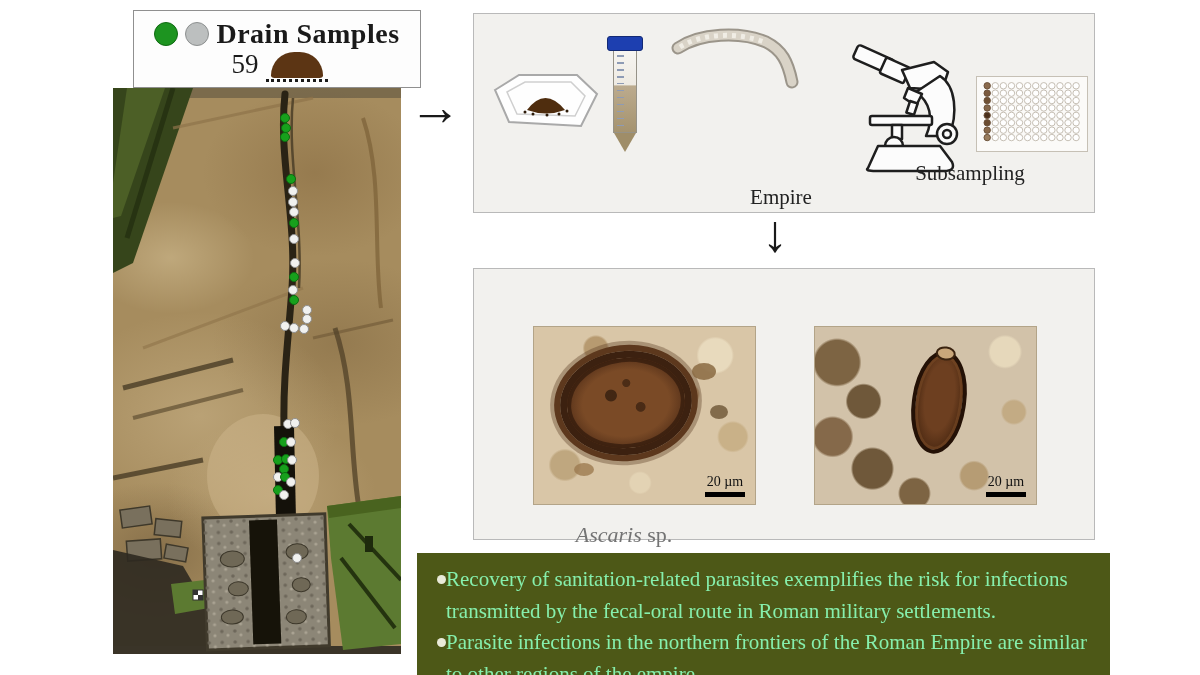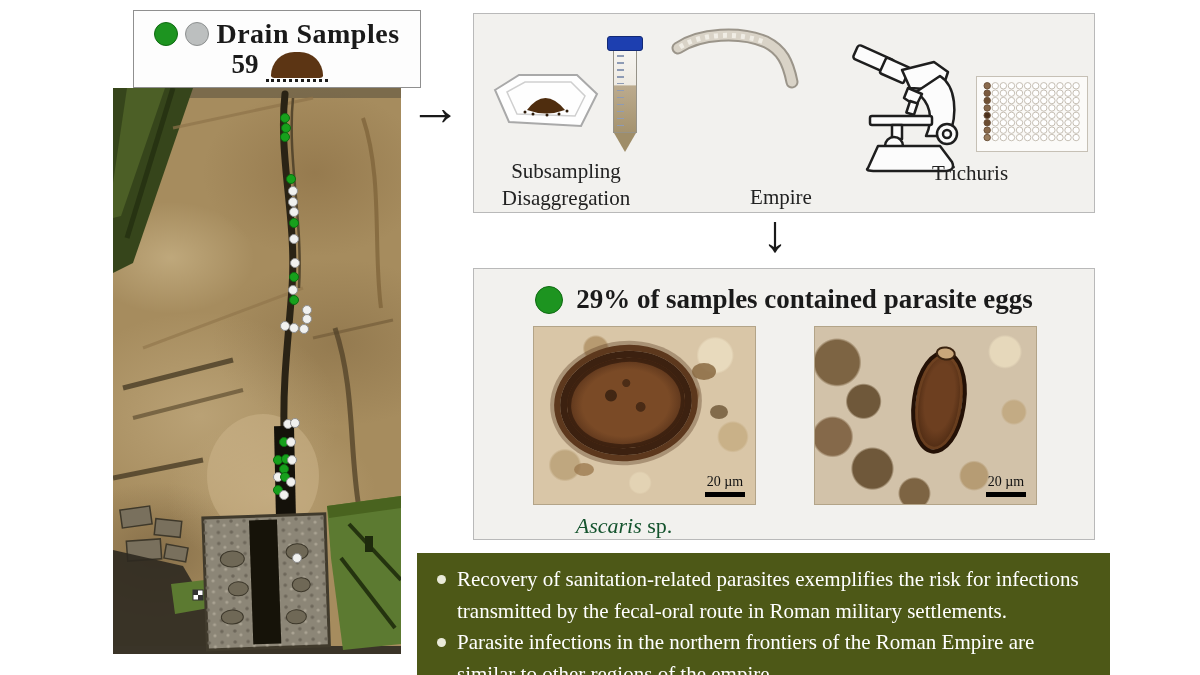--- a/index.html
+++ b/index.html
@@ -8,21 +8,21 @@
 
   
   .sample-header{position:absolute;left:113px;top:10px;width:288px;height:78px;
     background:#fdfdfd;border:1.5px solid #8f8f8f;box-sizing:border-box;margin-left:20px;}
   .header-row1{display:flex;align-items:center;justify-content:center;gap:7px;margin-top:7px;}
   .legend-dot{width:22px;height:22px;border-radius:50%;display:inline-block;}
   .legend-dot.green{background:#1d9420;border:1px solid #0f6a12;}
   .legend-dot.gray{background:#bcbfbf;border:1px solid #8d9090;}
   .header-title{font-size:28px;font-weight:bold;letter-spacing:.5px;}
   .header-row2{display:flex;align-items:flex-end;justify-content:center;gap:12px;margin-top:1px;}
-  .sample-count{font-size:27px;font-weight:bold;line-height:1;}
+  .sample-count{font-size:27px;font-weight:normal;line-height:1;}
   .soil-mound{position:relative;width:52px;height:26px;background:#5c3514;
     border-radius:26px 26px 4px 4px / 26px 26px 3px 3px;}
   .soil-mound::after{content:"";position:absolute;left:-5px;right:-5px;bottom:-4px;
     border-bottom:3px dotted #1a1a1a;}
 
   
   .aerial-photo{position:absolute;left:113px;top:88px;width:288px;height:566px;overflow:hidden;
     background-color:#a68c5e;
     background-image:
       radial-gradient(ellipse 120px 80px at 20% 30%, rgba(255,240,200,.28), transparent 70%),
@@ -115,28 +115,28 @@
     background:radial-gradient(ellipse at 50% 45%, #6d3f20 0 45%, #4a2811 76%, #2f1707 100%);
     border:4px solid #241106;box-shadow:inset 0 0 0 3px rgba(125,78,40,.5);}
   .trichuris-egg::before{content:"";position:absolute;left:50%;top:-8px;transform:translateX(-50%);
     width:16px;height:10px;background:#c9a77b;border:2px solid #3a2310;border-radius:50%;}
   .blob{position:absolute;border-radius:50%;}
   .blob.a1{left:158px;top:36px;width:24px;height:17px;background:#8a6a42;opacity:.85;}
   .blob.a2{left:176px;top:78px;width:18px;height:14px;background:#6b5434;opacity:.8;}
   .blob.a3{left:40px;top:136px;width:20px;height:13px;background:#9c7a50;opacity:.8;}
   .scalebar{position:absolute;right:10px;bottom:7px;text-align:center;color:#111;font-size:14px;line-height:1.1;}
   .scalebar .bar{width:40px;height:5px;background:#000;margin:3px auto 0;}
-  .micro-caption{text-align:center;font-size:22px;margin-top:8px;color:#14532d;}
+  .micro-caption{text-align:center;font-size:22px;margin-top:17px;color:#737373;}
   .micro-caption .genus{font-style:italic;}
 
   
   .conclusions{position:absolute;left:417px;top:553px;width:693px;height:122px;background:#4d5817;box-sizing:border-box;
     padding:11px 22px 0 20px;}
   .conclusions ul{list-style:none;margin:0;padding:0;}
-  .conclusions li{display:flex;gap:11px;font-size:21px;line-height:1.5;color:#ffffff;}
+  .conclusions li{display:flex;font-size:21px;line-height:1.5;color:#86efac;}
   .bullet-icon{flex:0 0 auto;width:9px;height:9px;border-radius:50%;background:#e9ead9;margin-top:11px;}
 </style>
 </head>
 <body>
 
 <div class="canvas">
 
   <div class="sample-header">
     <div class="header-row1">
       <span class="legend-dot green"></span>
@@ -268,24 +268,20 @@
           <circle cx="42" cy="44" r="1.5"></circle>
           <circle cx="56" cy="45" r="1.5"></circle>
           <circle cx="68" cy="44" r="1.5"></circle>
           <circle cx="76" cy="41" r="1.5"></circle>
         </g>
     </svg>
     <div class="falcon">
       <div class="falcon-cap"></div>
       <div class="falcon-body"></div>
       <div class="falcon-tip"></div>
-    </div>
-    <div class="method-label label-subsampling">
-      <div>Subsampling</div>
-      <div>Disaggregation</div>
     </div>
 
     <svg class="pour-tube" width="150" height="62" viewBox="0 0 150 62">
       <path d="M8 20 C30 5 70 3 96 14 C112 22 118 34 122 54" stroke="#9b958a" stroke-width="13" fill="none" stroke-linecap="round"></path>
       <path d="M8 20 C30 5 70 3 96 14 C112 22 118 34 122 54" stroke="#d9d3c7" stroke-width="9" fill="none" stroke-linecap="round"></path>
       <path d="M10 19 C32 5 68 4 94 14" stroke="#f0ede5" stroke-width="5" fill="none" stroke-dasharray="4 5"></path>
     </svg>
     <div class="method-label label-sieving">
       <div>Empire</div>
     </div>
@@ -398,29 +394,25 @@
         <circle cx="43.2" cy="62.199999999999996" r="3.3" fill="#ffffff" stroke="#c3bcb1" stroke-width="1"></circle>
         <circle cx="51.5" cy="62.199999999999996" r="3.3" fill="#ffffff" stroke="#c3bcb1" stroke-width="1"></circle>
         <circle cx="59.800000000000004" cy="62.199999999999996" r="3.3" fill="#ffffff" stroke="#c3bcb1" stroke-width="1"></circle>
         <circle cx="68.10000000000001" cy="62.199999999999996" r="3.3" fill="#ffffff" stroke="#c3bcb1" stroke-width="1"></circle>
         <circle cx="76.4" cy="62.199999999999996" r="3.3" fill="#ffffff" stroke="#c3bcb1" stroke-width="1"></circle>
         <circle cx="84.7" cy="62.199999999999996" r="3.3" fill="#ffffff" stroke="#c3bcb1" stroke-width="1"></circle>
         <circle cx="93" cy="62.199999999999996" r="3.3" fill="#ffffff" stroke="#c3bcb1" stroke-width="1"></circle>
         <circle cx="101.30000000000001" cy="62.199999999999996" r="3.3" fill="#ffffff" stroke="#c3bcb1" stroke-width="1"></circle>
       </svg>
     <div class="method-label label-microscopy">
-      <div>Trichuris</div>
+      <div>Subsampling</div>
     </div>
   </div>
 
   <div class="results-panel">
-    <div class="headline">
-      <span class="headline-dot"></span>
-      <span class="headline-text">29% of samples contained parasite eggs</span>
-    </div>
 
     <figure class="micrograph-fig fig-ascaris">
       <div class="micro">
         <div class="ascaris-egg"></div>
         <div class="blob a1"></div>
         <div class="blob a2"></div>
         <div class="blob a3"></div>
         <div class="scalebar">
           <span>20 µm</span>
           <div class="bar"></div>

